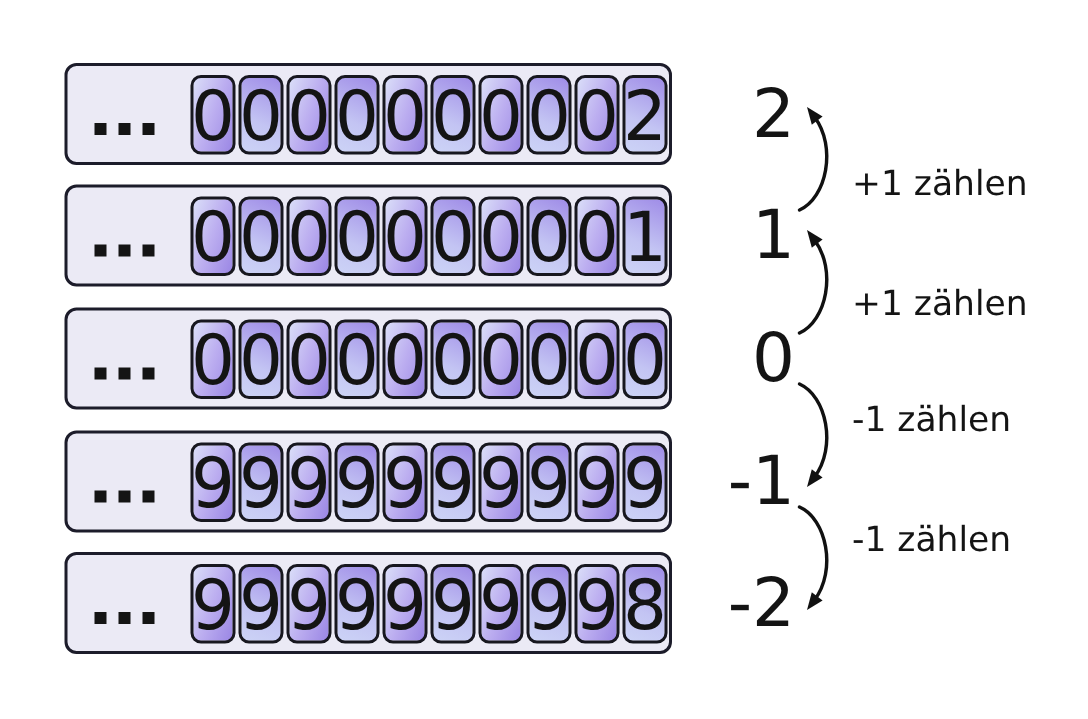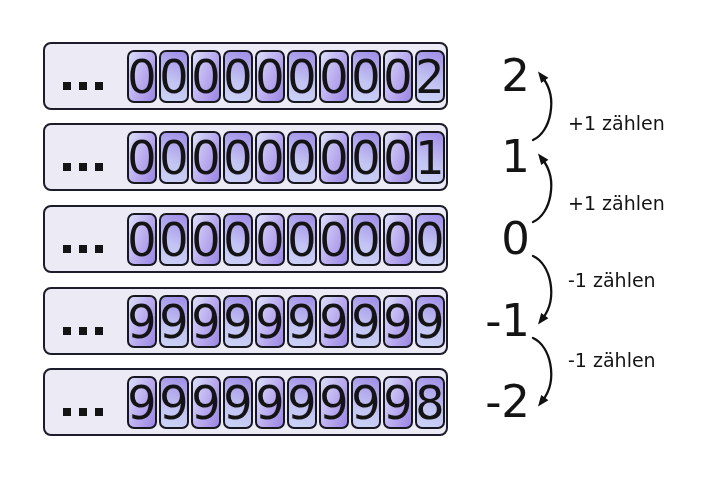--- a/index.html
+++ b/index.html
@@ -77,21 +77,21 @@
   .count-arrow {
     position: absolute;
     left: 529px;
     width: 34px;
     height: 76px;
   }
   .count-arrow svg { display: block; }
   .transition-label {
     position: absolute;
     left: 568px;
-    font-size: 19px;
+    font-size: 23px;
     line-height: 24px;
     color: #141414;
     white-space: nowrap;
   }
 </style>
 </head>
 <body>
 
 <div id="stage">
     <div class="counter-row" style="top: 42px;">

